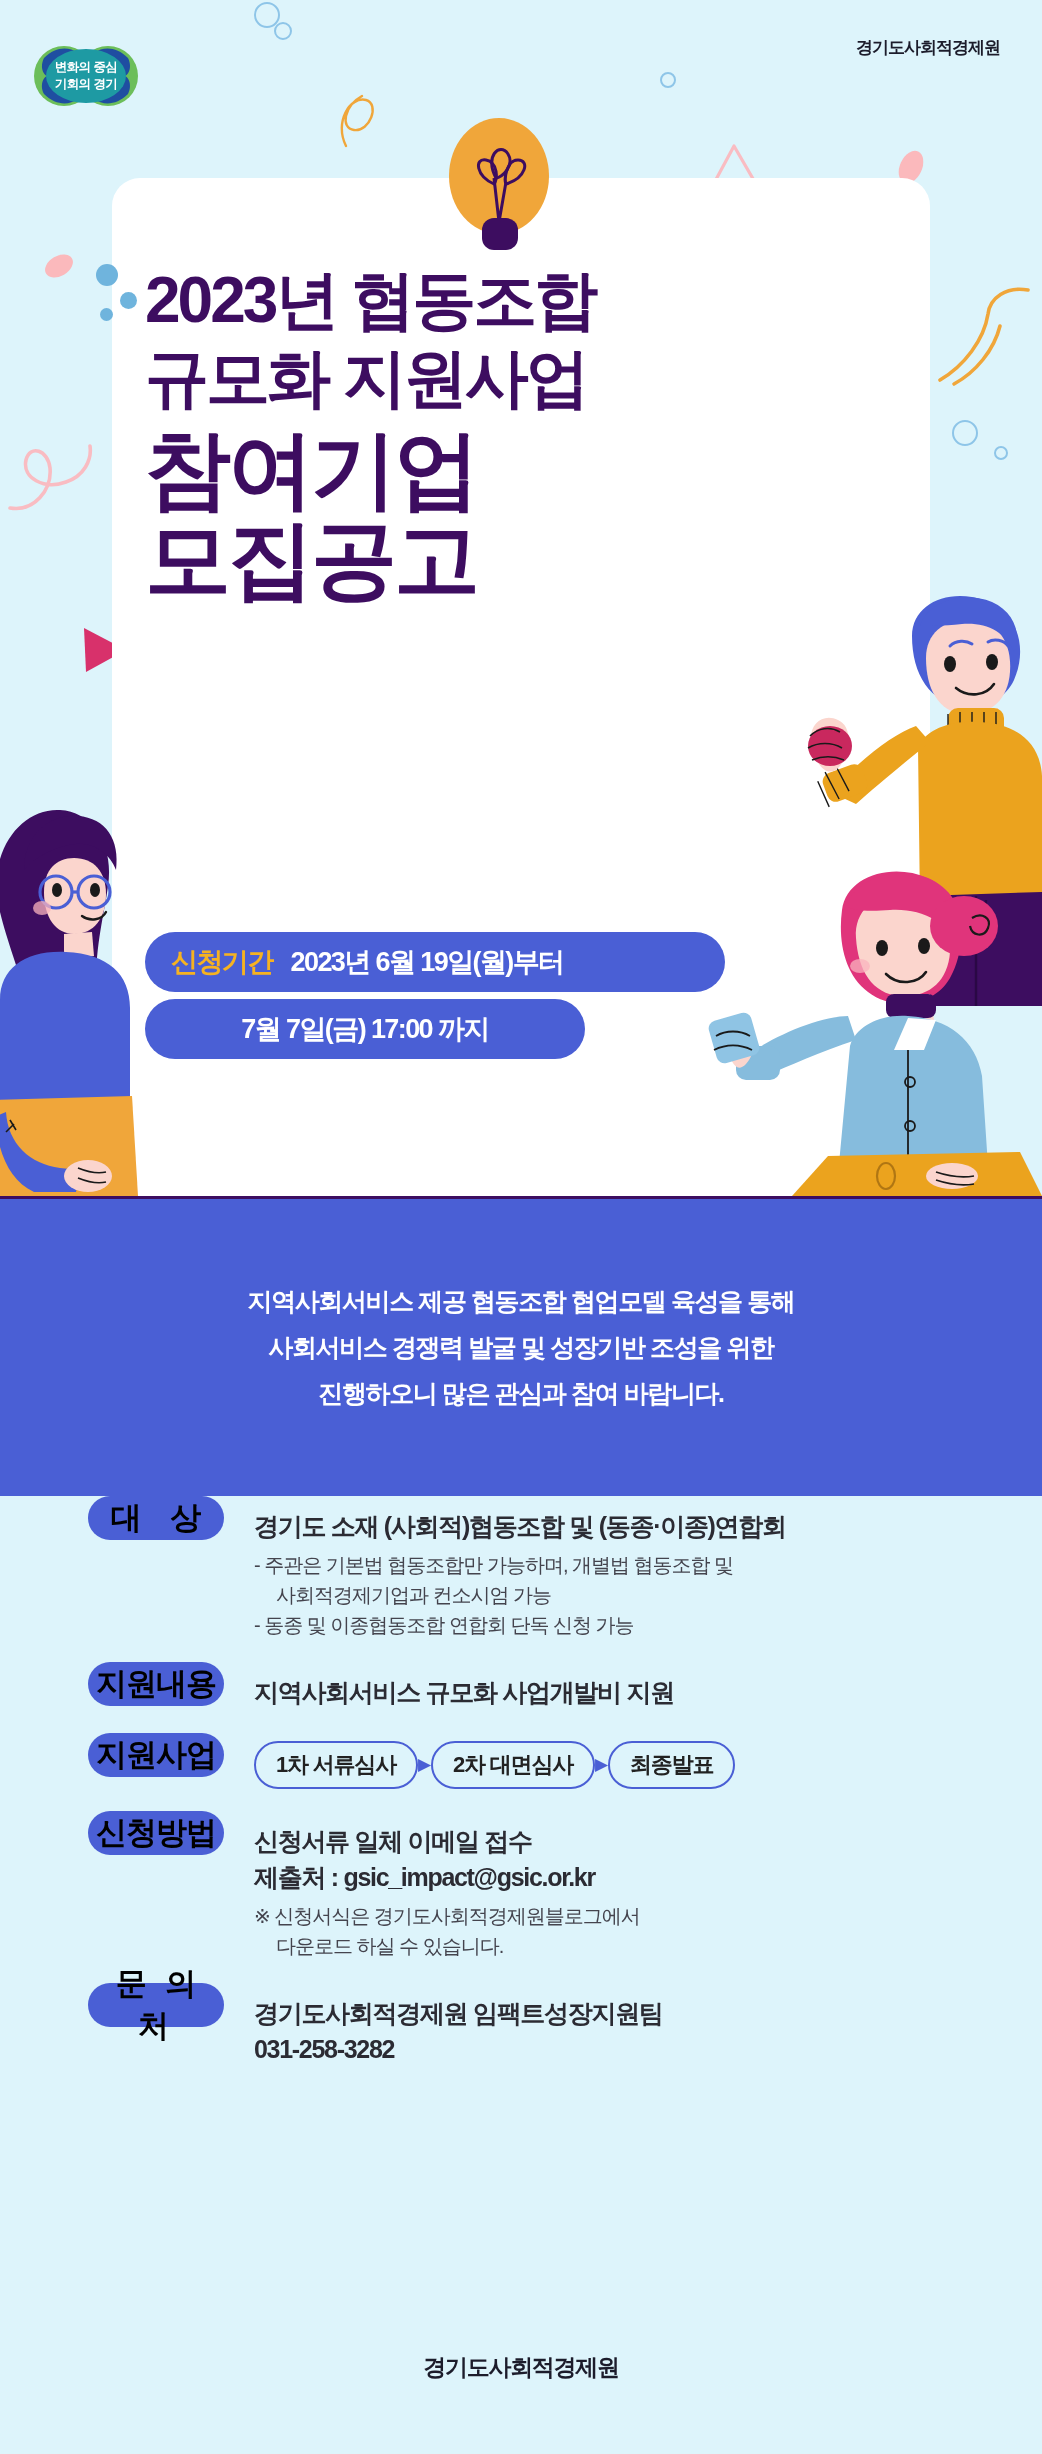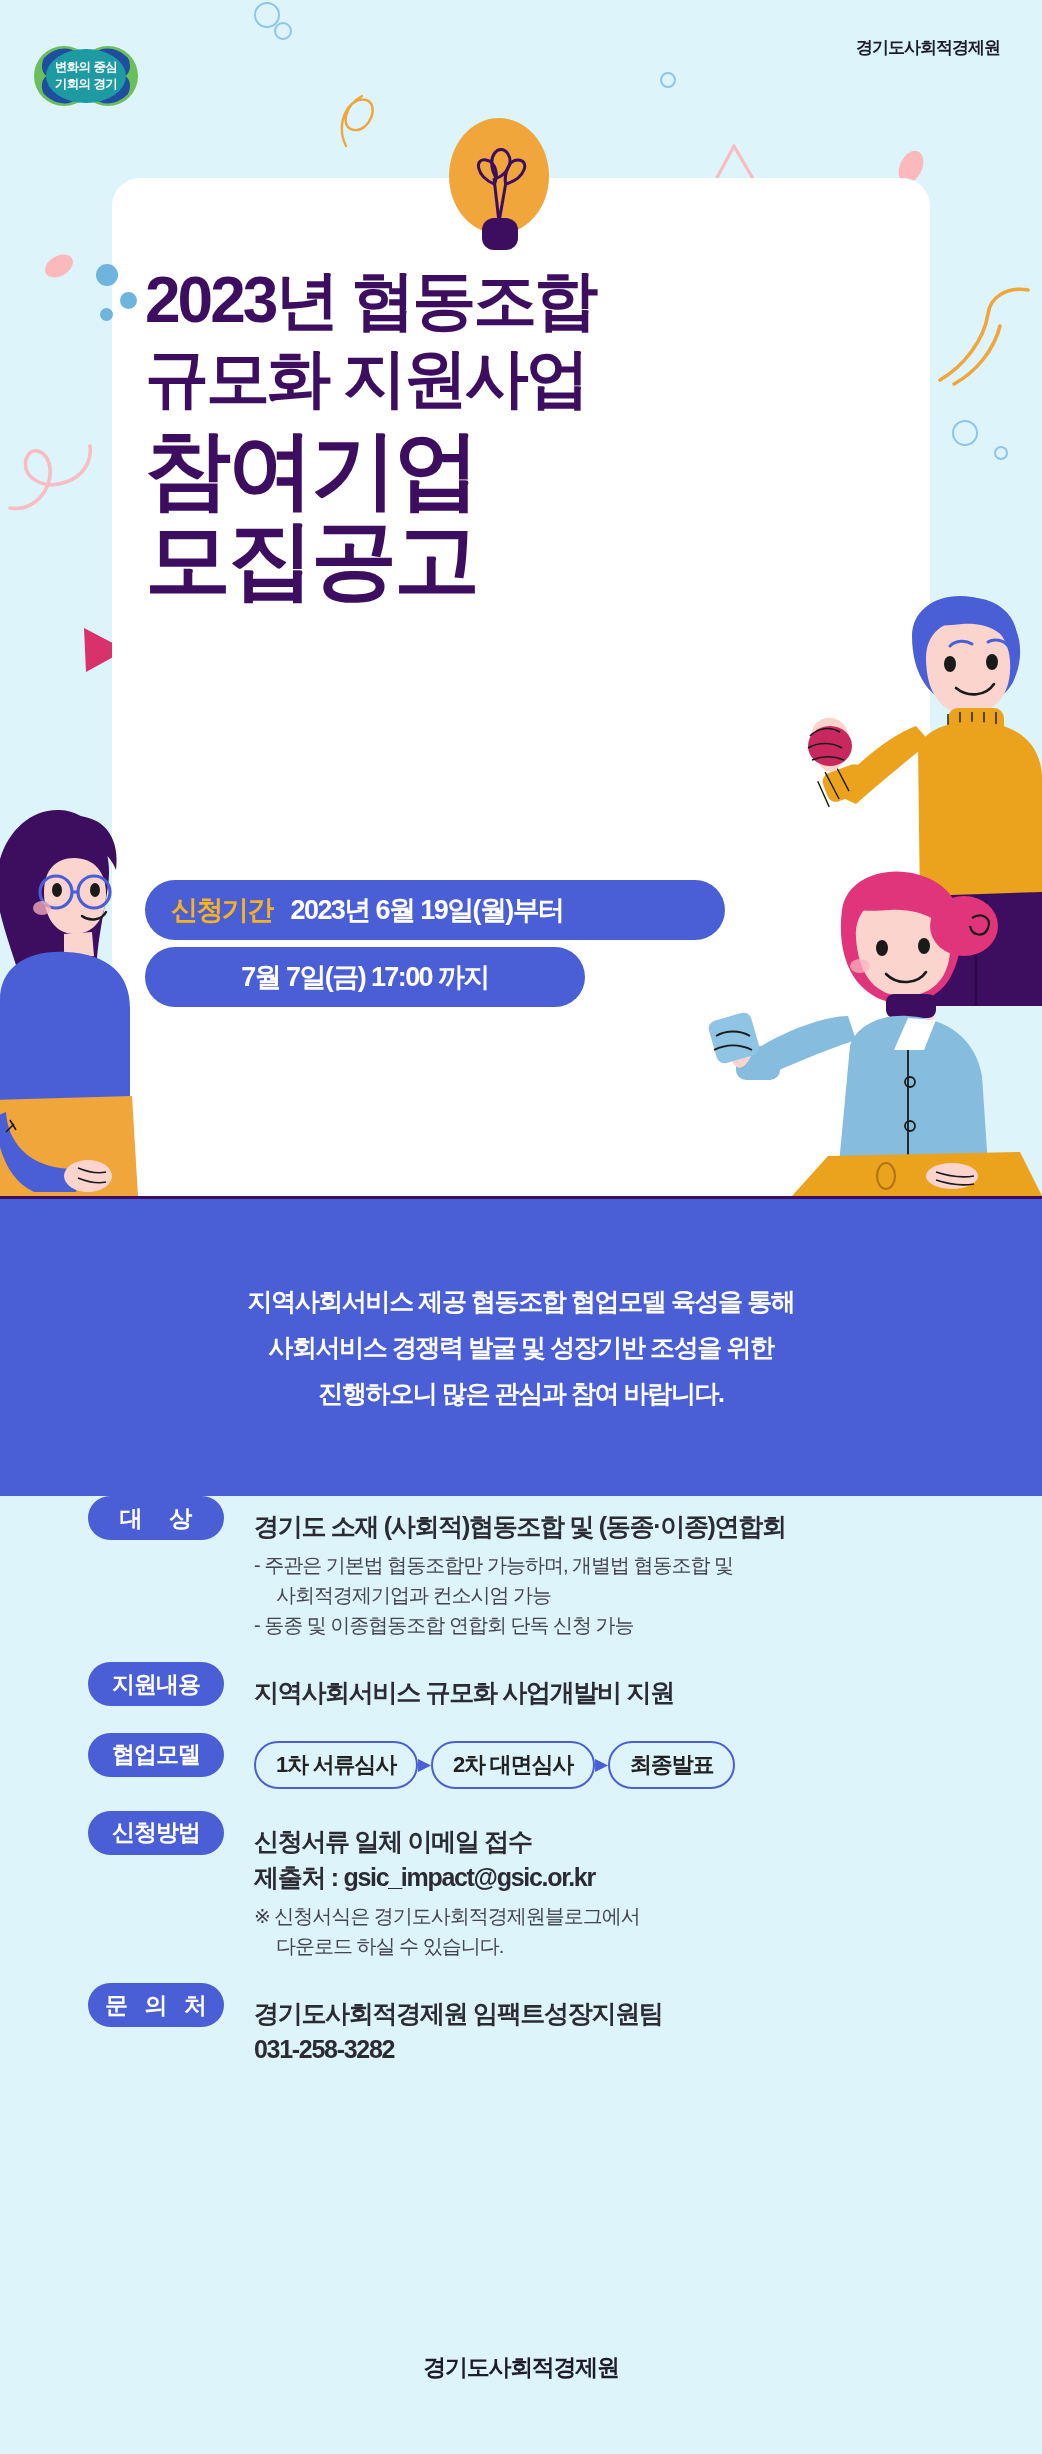--- a/index.html
+++ b/index.html
@@ -40,21 +40,21 @@
   .title-line {
     color:#3d0d60; font-weight:900; letter-spacing:-3px;
     line-height:1.0; white-space:nowrap;
   }
   .tl1 { font-size:64px; margin-bottom:14px; }
   .tl2 { font-size:64px; margin-bottom:16px; }
   .tl3 { font-size:86px; margin-bottom:4px; }
   .tl4 { font-size:86px; }
 
   
-  .period { position:absolute; left:145px; top:880px; width:580px; }
+  .period { position:absolute; left:145px; top:932px; width:580px; }
   .pill-row {
     background:#4a5fd5; border-radius:34px; height:60px;
     display:flex; align-items:center; padding:0 26px; margin-bottom:7px;
   }
   .pill-row.second { width:440px; justify-content:center; padding:0; }
   .pill-label {
     color:#f6b221; font-weight:bold; font-size:27px; letter-spacing:-1.6px; margin-right:18px;
   }
   .pill-value { color:#fff; font-weight:bold; font-size:27px; letter-spacing:-1.6px; }
 
@@ -68,21 +68,21 @@
   .band-line {
     color:#fff; font-weight:bold; font-size:25px; letter-spacing:-1.4px; text-align:center;
   }
   .band-hl { color:#f6b221; }
 
   
   .details { position:absolute; left:0; top:1496px; width:1042px; }
   .row { display:flex; align-items:flex-start; padding:0 0 0 88px; margin-bottom:22px; }
   .tag {
     flex:0 0 auto; width:136px; height:44px; background:#4a5fd5; border-radius:22px;
-    color:#ffffff; font-weight:bold; font-size:23px; letter-spacing:-1px;
+    color:#000000; font-weight:bold; font-size:31px; letter-spacing:-1px;
     display:flex; align-items:center; justify-content:center; margin-right:30px;text-align:center;
   }
   .tag.spaced { letter-spacing:10px; text-indent:10px; }
   .tag.spaced2 { letter-spacing:5px; text-indent:5px; }
   .content { flex:1 1 auto; padding-top:12px; }
   .c-main {
     color:#2b2b33; font-weight:bold; font-size:25px; letter-spacing:-1.3px; line-height:1.45;
   }
   .c-sub {
     color:#44444e; font-size:20px; letter-spacing:-1px; line-height:1.5; margin-top:6px;
@@ -288,21 +288,21 @@
 
     <div class="row">
       <div class="tag">지원내용</div>
       <div class="content">
         <div class="c-main">지역사회서비스 규모화 사업개발비 지원</div>
       </div>
     </div>
 
 
     <div class="row">
-      <div class="tag">협업모델</div>
+      <div class="tag">지원사업</div>
       <div class="content">
         <div class="steps">
           <div class="step">1차 서류심사</div>
           <span class="arrow">▶</span>
           <div class="step">2차 대면심사</div>
           <span class="arrow">▶</span>
           <div class="step">최종발표</div>
         </div>
       </div>
     </div>

